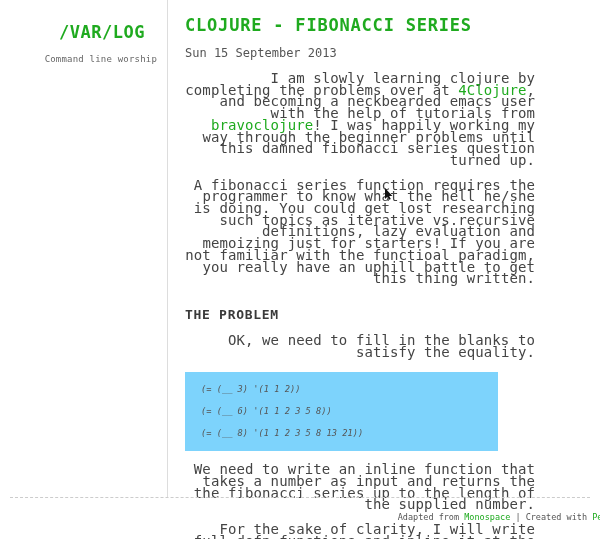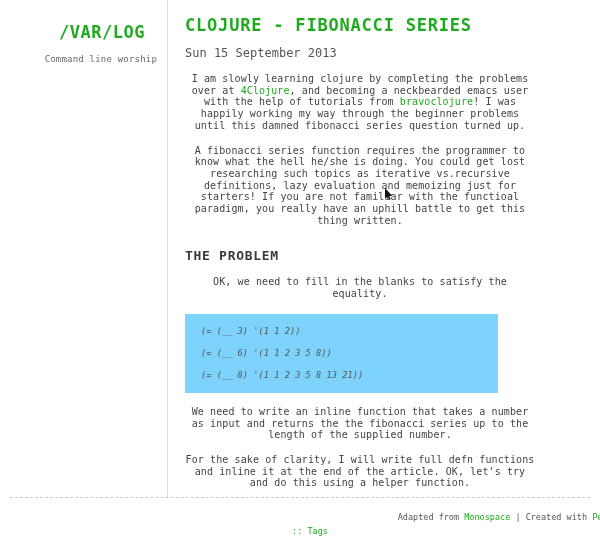--- a/index.html
+++ b/index.html
@@ -66,25 +66,25 @@
     margin: 0 0 0 0;
     line-height: 22px;
   }
   .post-date {
     font-size: 12px;
     color: #555555;
     margin-top: 10px;
     margin-bottom: 0;
   }
   p.body-text {
-    font-size: 10px;
+    font-size: 14px;
     line-height: 11.7px;
     color: #444444;
     margin: 13px 0 0 0;
-    text-align: center;
+    text-align: right;
     letter-spacing: 0.1px;
   }
   a.link {
     color: #1faa1f;
     text-decoration: none;
   }
   h2.section-title {
     font-family: "DejaVu Sans Mono", monospace;
     font-size: 13px;
     font-weight: bold;

